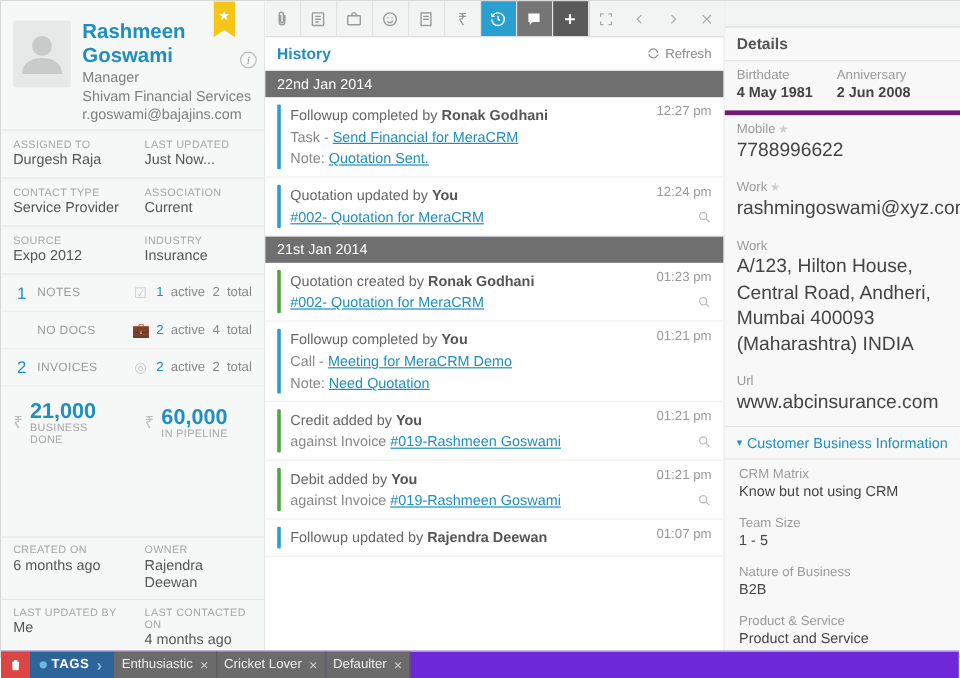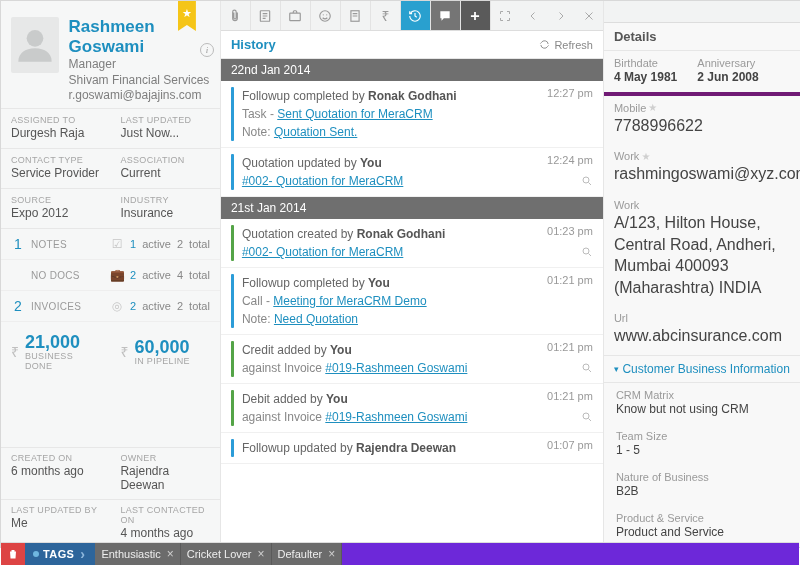--- a/index.html
+++ b/index.html
@@ -297,21 +297,21 @@
           </svg>
           <span>Refresh</span>
         </div>
     </div>
     <div class="hist-body" id="hist">
         <div class="date-band">22nd Jan 2014</div>
         <div class="hist-item">
           <div class="bar blue"></div>
           <div class="hist-text">
             <div>Followup completed by <span class="who">Ronak Godhani</span></div>
-            <div class="hist-sub">Task - <a>Sent Quotation for MeraCRM</a></div>
+            <div class="hist-sub">Task - <a>Send Financial for MeraCRM</a></div>
             <div class="hist-sub">Note: <a>Quotation Sent.</a></div>
           </div>
           <div class="hist-time">12:27 pm</div>
         </div>
         <div class="hist-item">
           <div class="bar blue"></div>
           <div class="hist-text">
             <div>Quotation updated by <span class="who">You</span></div>
             <div class="hist-sub"><a>#002- Quotation for MeraCRM</a></div>
           </div>

